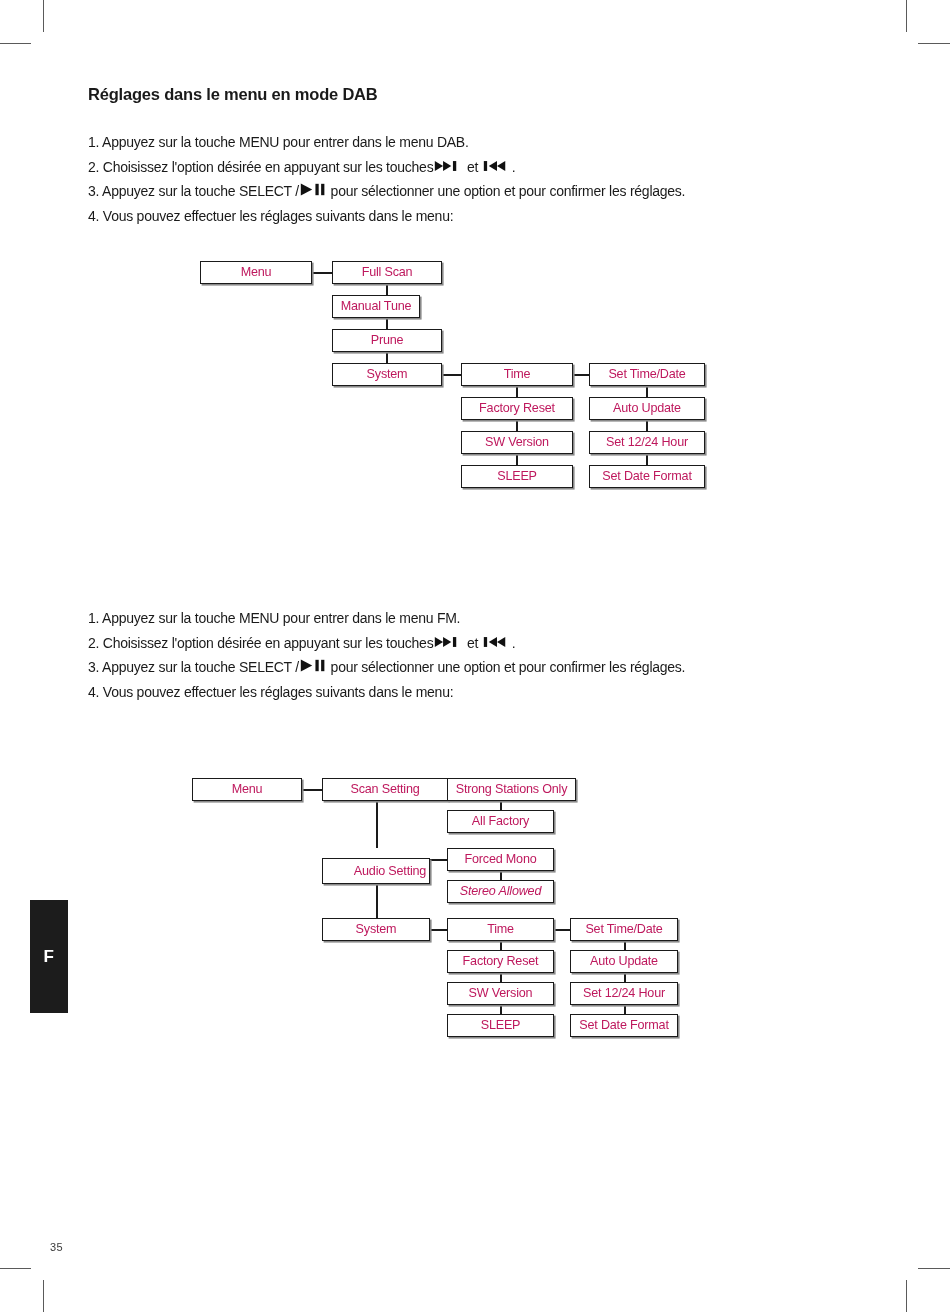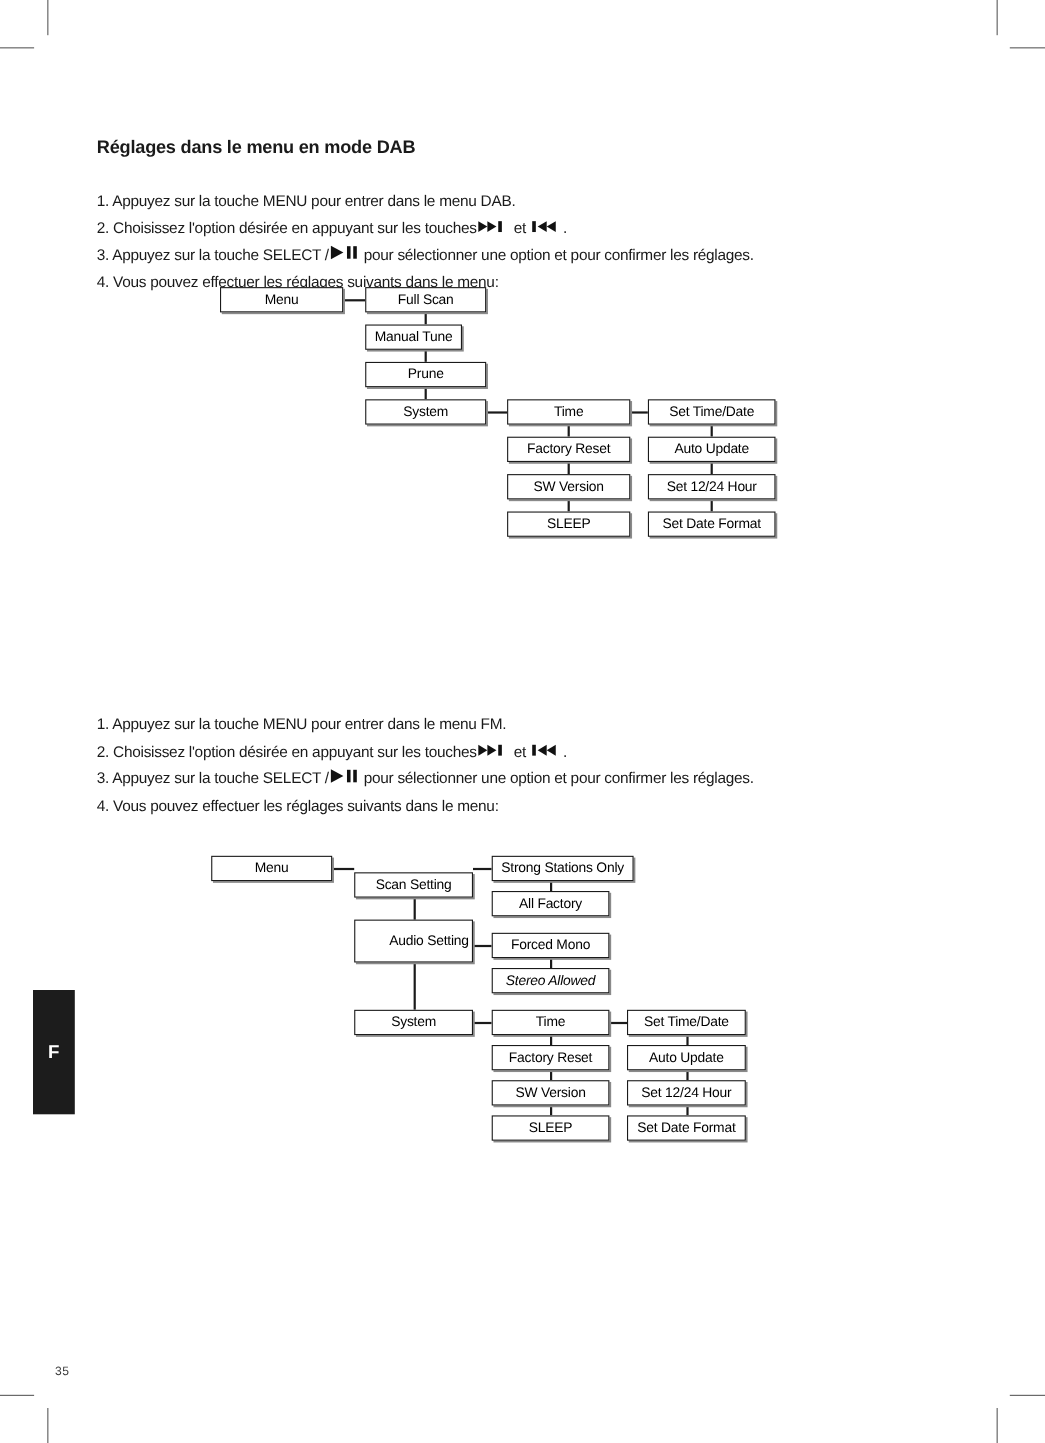--- a/index.html
+++ b/index.html
@@ -53,21 +53,20 @@
     font-size: 11px;
     color: #3a3a3a;
     letter-spacing: 0.5px;
   }
 
   
   .section {
     position: absolute;
     left: 88px;
     width: 790px;
-    margin-top: 40px;
   }
   .section-heading {
     font-size: 16.5px;
     font-weight: bold;
     letter-spacing: -0.2px;
     margin: 0 0 0 0;
     white-space: nowrap;
   }
   .steps {
     margin-top: 26px;
@@ -95,21 +94,21 @@
     box-sizing: border-box;
     border: 1.6px solid #1a1a1a;
     background: #ffffff;
     box-shadow: 1.6px 1.6px 0 0 #8a8a8a;
     display: flex;
     align-items: center;
     justify-content: center;
     font-size: 12.6px;
     letter-spacing: -0.2px;
     line-height: 1;
-    color: #000000;
+    color: #be185d;
     white-space: nowrap;
     z-index: 2;
   }
   .conn {
     position: absolute;
     background: #1a1a1a;
     z-index: 1;
   }
   .conn.h { height: 1.6px; }
   .conn.v { width: 1.6px; }
@@ -241,30 +240,30 @@
         <div class="conn v" style="left: 308px; top: 163px; height: 9px;"></div>
         <div class="conn v" style="left: 308px; top: 195px; height: 9px;"></div>
         <div class="conn v" style="left: 308px; top: 227px; height: 9px;"></div>
         <div class="conn h" style="left: 362px; top: 151px; width: 16px;"></div>
         <div class="conn v" style="left: 432px; top: 163px; height: 9px;"></div>
         <div class="conn v" style="left: 432px; top: 195px; height: 9px;"></div>
         <div class="conn v" style="left: 432px; top: 227px; height: 9px;"></div>
         <div class="node" style="left: 0px; top: 0px; width: 110px; height: 23px;">
           <span>Menu</span>
         </div>
-        <div class="node" style="left: 130px; top: 0px; width: 108px; height: 23px; margin-top: 15px;">
+        <div class="node" style="left: 130px; top: 0px; width: 126px; height: 23px;">
           <span>Scan Setting</span>
         </div>
         <div class="node" style="left: 255px; top: 0px; width: 129px; height: 23px;">
           <span>Strong Stations Only</span>
         </div>
         <div class="node" style="left: 255px; top: 32px; width: 107px; height: 23px;">
           <span>All Factory</span>
         </div>
-        <div class="node" style="left: 130px; top: 58px; width: 108px; height: 39px; padding-left: 28px;">
+        <div class="node" style="left: 130px; top: 80px; width: 108px; height: 26px; padding-left: 28px;">
           <span>Audio Setting</span>
         </div>
         <div class="node" style="left: 255px; top: 70px; width: 107px; height: 23px;">
           <span>Forced Mono</span>
         </div>
         <div class="node" style="left: 255px; top: 102px; width: 107px; height: 23px; font-style: italic;">
           <span>Stereo Allowed</span>
         </div>
         <div class="node" style="left: 130px; top: 140px; width: 108px; height: 23px;">
           <span>System</span>

